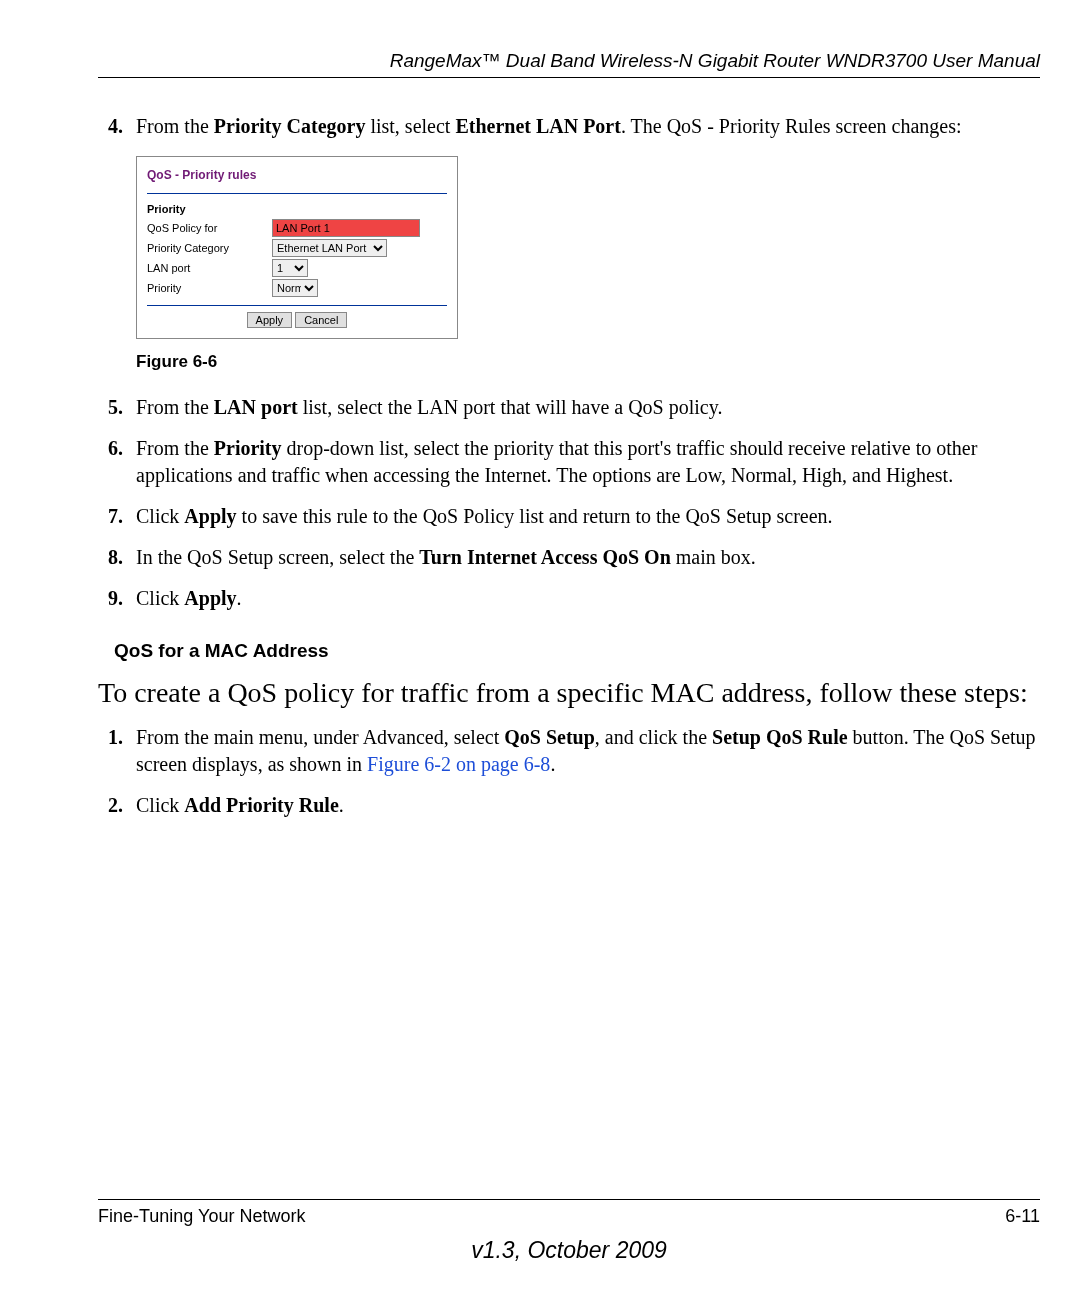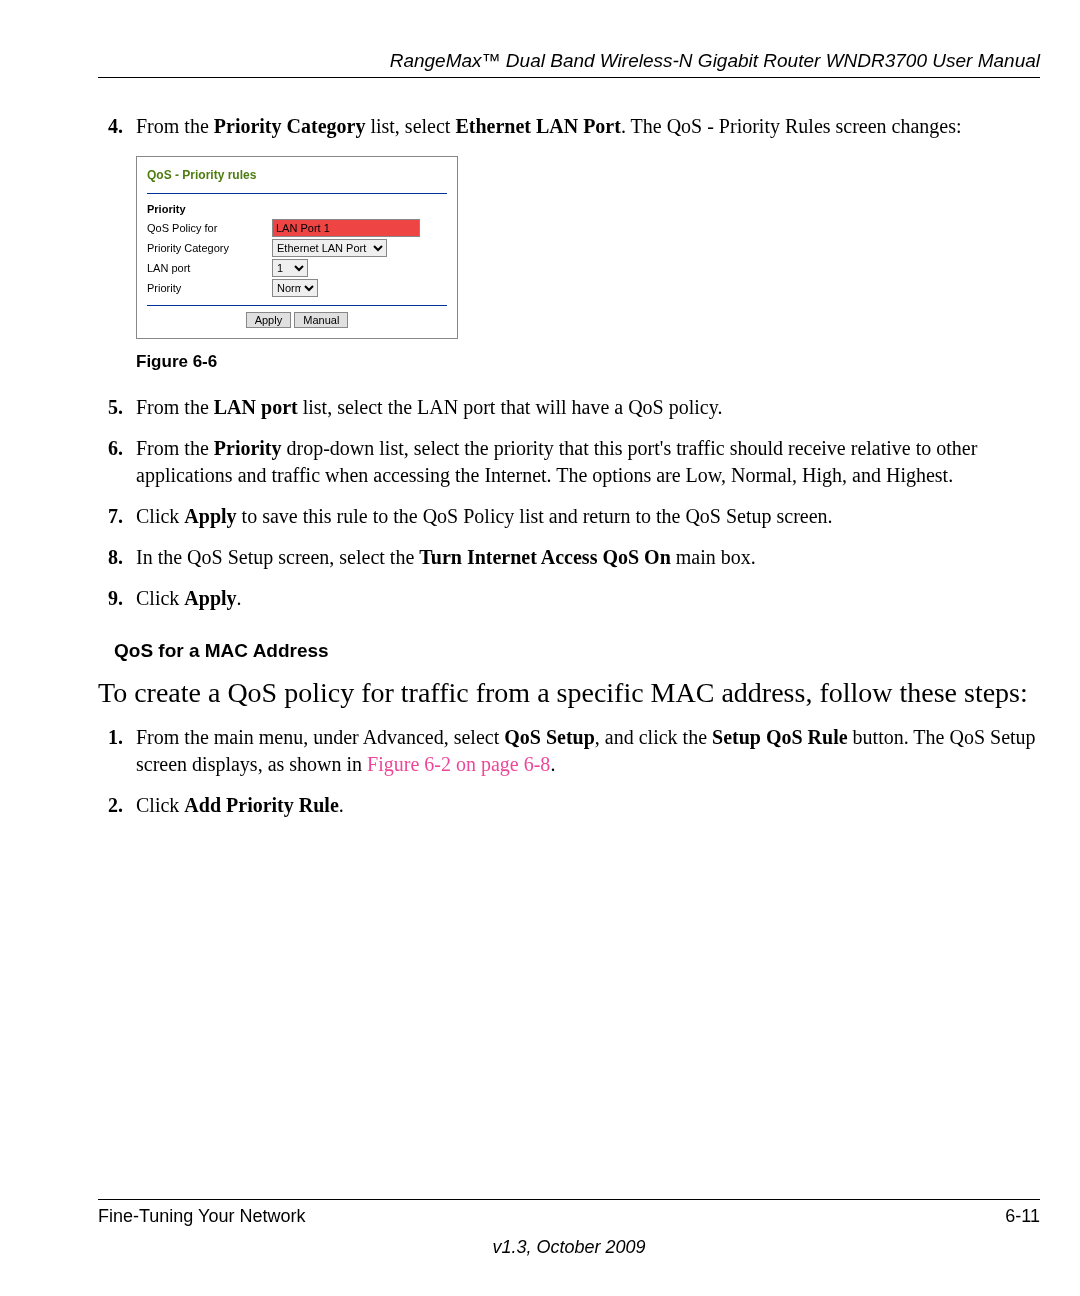--- a/index.html
+++ b/index.html
@@ -44,21 +44,21 @@
   }
   .figure-box {
     border: 1px solid #888;
     padding: 10px 10px 10px 10px;
     width: 300px;
     background: #fff;
     font-family: Arial, Helvetica, sans-serif;
     font-size: 11px;
   }
   .figure-title {
-    color: #4d7c0f;
+    color: #701a75;
     font-weight: bold;
     font-size: 12px;
     margin-bottom: 10px;
     font-family: Arial, Helvetica, sans-serif;
   }
   .figure-sep-blue {
     border: none;
     border-top: 1px solid #003399;
     margin: 2px 0 8px 0;
   }
@@ -120,41 +120,41 @@
     font-weight: bold;
     font-size: 19px;
     margin: 28px 0 12px 16px;
   }
   .body-text {
     font-size: 28px;
     line-height: 1.35;
     margin: 0 0 12px 0;
   }
   .link {
-    color: #ec4899;
+    color: #1d4ed8;
   }
   .footer {
     margin-top: 380px;
   }
   .footer-rule {
     border: none;
     border-top: 1.5px solid #000;
     margin: 0 0 6px 0;
   }
   .footer-row {
     display: flex;
     justify-content: space-between;
     font-family: Arial, Helvetica, sans-serif;
     font-size: 18px;
   }
   .footer-version {
     text-align: center;
     font-family: Arial, Helvetica, sans-serif;
     font-style: italic;
-    font-size: 18px;
+    font-size: 23px;
     margin-top: 10px;
   }
   b { font-weight: bold; }
 </style>
 </head>
 <body>
 
 <div class="page">
 
   <div class="header-title">RangeMax™ Dual Band Wireless-N Gigabit Router WNDR3700 User Manual</div>
@@ -193,21 +193,21 @@
             <div class="figure-label">Priority</div>
             <select class="figure-select" style="width:46px;">
               <option>Normal</option>
             </select>
           </div>
 
           <hr class="figure-sep-blue-bottom">
 
           <div class="figure-buttons">
             <button class="figure-button">Apply</button>
-            <button class="figure-button">Manual</button>
+            <button class="figure-button">Cancel</button>
           </div>
         </div>
         <div class="figure-caption">Figure 6-6</div>
       </div>
     </li>
 
     <li>
       <span>From the </span><b>LAN port</b><span> list, select the LAN port that will have a QoS policy.</span>
     </li>
 

